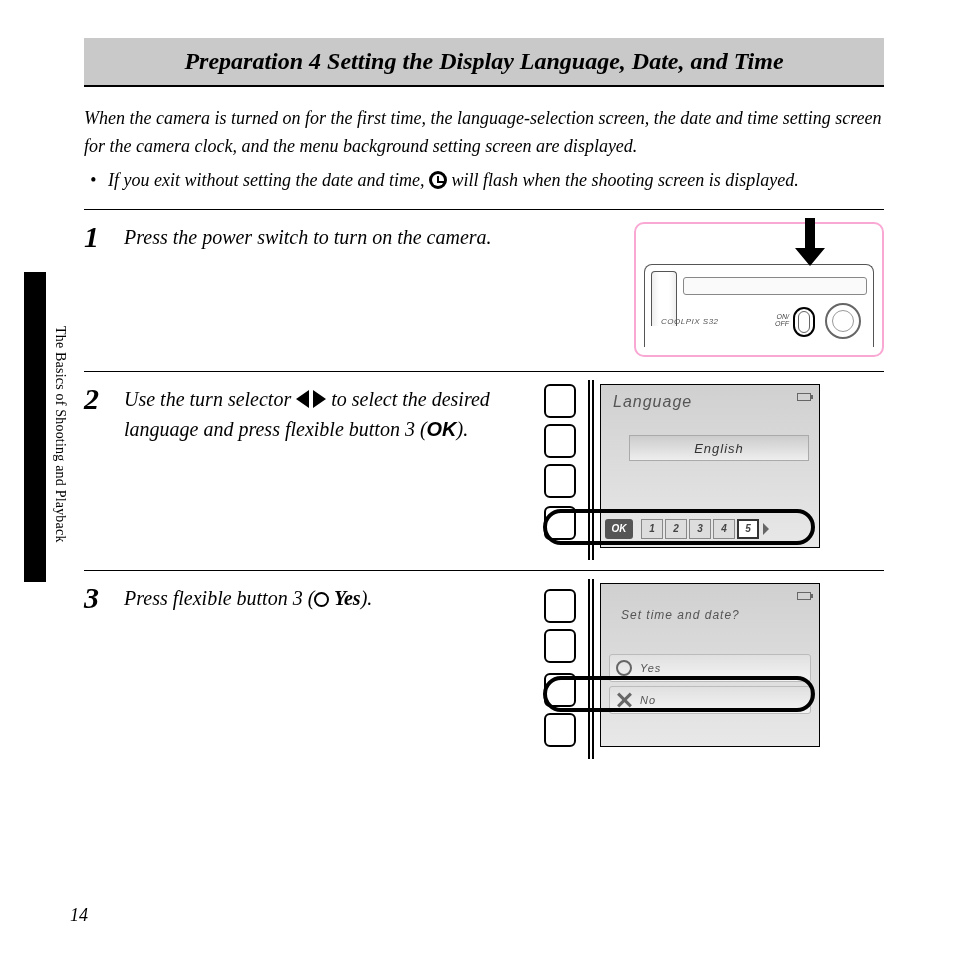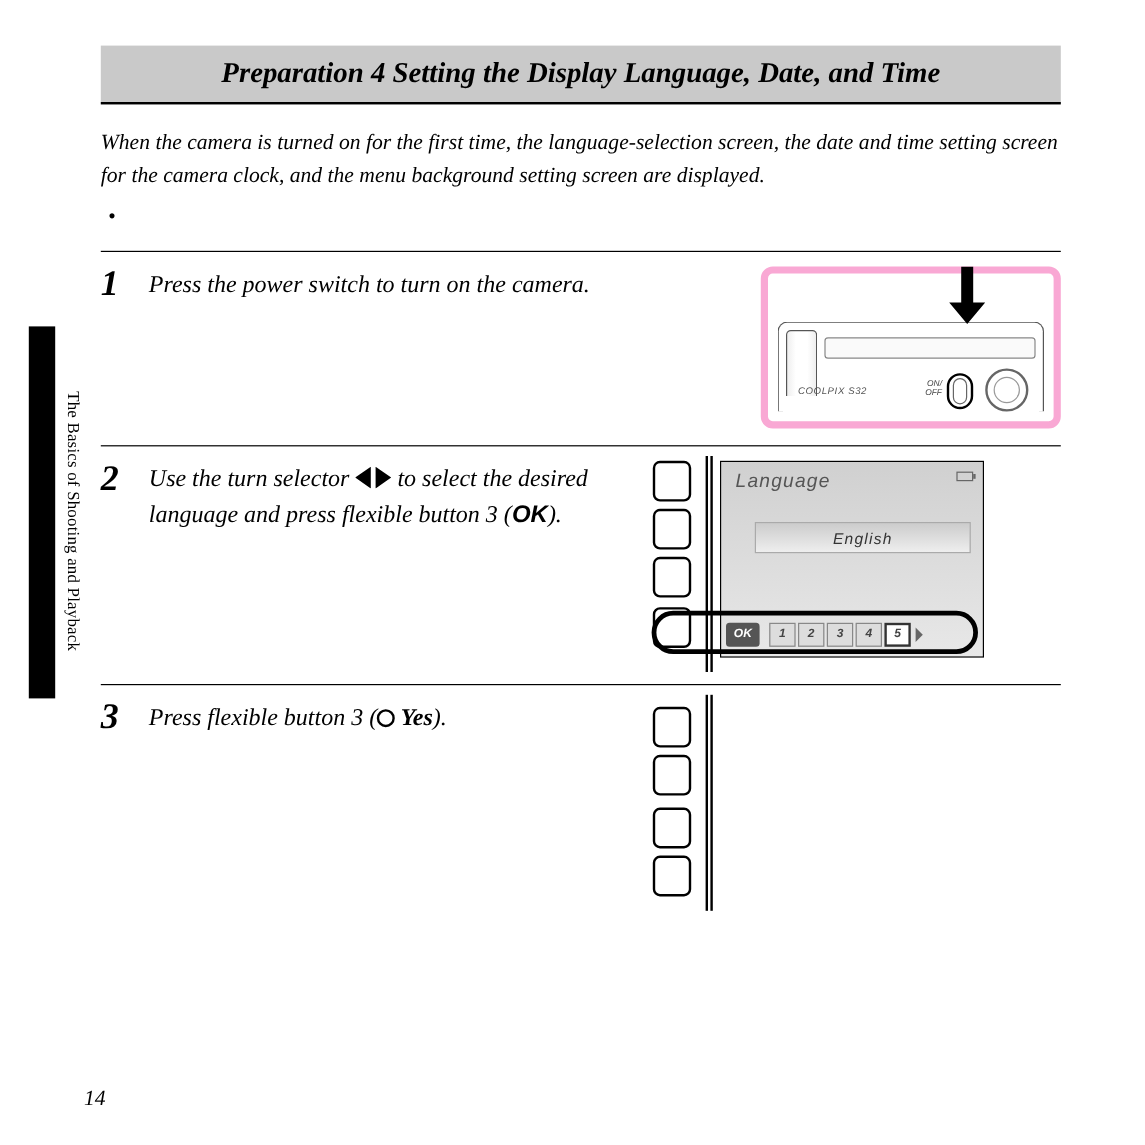--- a/index.html
+++ b/index.html
@@ -100,21 +100,21 @@
   .circle-inline {
     display: inline-block;
     width: 15px; height: 15px;
     border: 2.5px solid #000;
     border-radius: 50%;
     vertical-align: -2px;
   }
   
   .camera-box {
     width: 250px;
-    border: 6px solid #f9a8d4;
+    border: 2px solid #f9a8d4;
     border-radius: 10px;
     height: 135px;
     position: relative;
     margin-left: 20px;
   }
   .cam-body {
     position: absolute;
     bottom: 8px; left: 8px; right: 8px; top: 40px;
     border: 1.5px solid #555;
     border-bottom: none;
@@ -368,20 +368,25 @@
 <div class="page-num">14</div>
 
 <div class="page">
 
   <div class="title-bar">Preparation 4 Setting the Display Language, Date, and Time</div>
 
   <div class="intro">When the camera is turned on for the first time, the language-selection screen, the date and time setting screen for the camera clock, and the menu background setting screen are displayed.</div>
 
   <div class="bullet-row">
     <div class="bullet-dot">•</div>
+    <div>
+      <span>If you exit without setting the date and time, </span>
+      <span class="clock-icon"></span>
+      <span> will flash when the shooting screen is displayed.</span>
+    </div>
   </div>
 
   <div class="step-block">
     <div class="step-num">1</div>
     <div class="step-text">Press the power switch to turn on the camera.</div>
     <div class="step-figure camera-box">
       <div class="cam-body">
         <div class="cam-grip"></div>
         <div class="cam-top"></div>
         <div class="cam-label">COOLPIX S32</div>
@@ -441,16 +446,30 @@
       <span>Press flexible button 3 (</span><span class="circle-inline"></span><b> Yes</b><span>).</span>
     </div>
     <div class="step-figure lcd-assembly" style="height:172px;">
       <div class="side-buttons" style="top:6px;">
         <div class="side-btn"></div>
         <div class="side-btn"></div>
         <div class="side-btn" style="margin-top:4px;"></div>
         <div class="side-btn"></div>
       </div>
       <div class="side-divider"></div>
+      <div class="screen time">
+        <div class="batt"></div>
+        <div class="time-q">Set time and date?</div>
+        <div style="height:20px;"></div>
+        <div class="time-opt">
+          <span class="opt-circle"></span>
+          <span>Yes</span>
+        </div>
+        <div class="time-opt">
+          <span class="opt-x"></span>
+          <span>No</span>
+        </div>
+        <div class="highlight-wrap hl2"></div>
+      </div>
     </div>
   </div>
 
 </div>
 
 </body></html>

